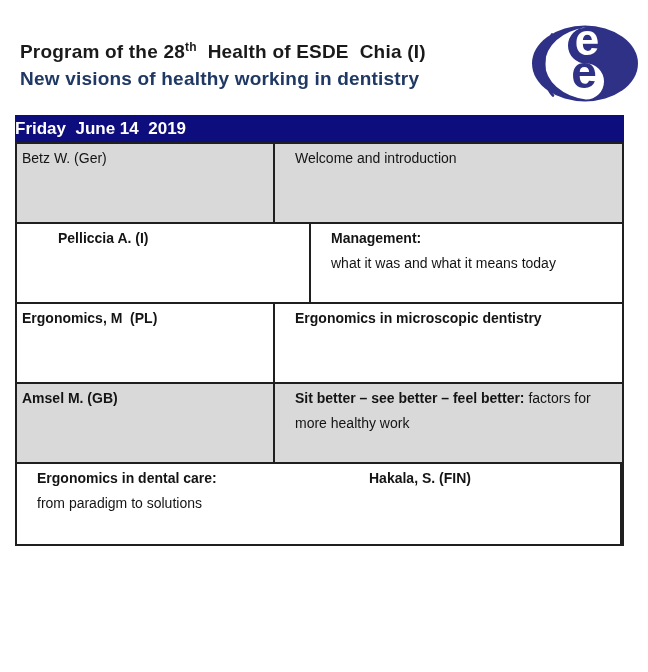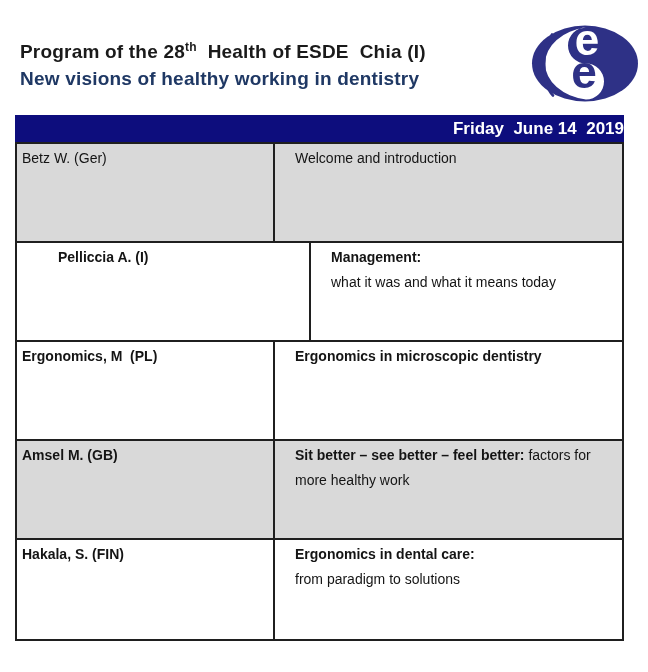--- a/index.html
+++ b/index.html
@@ -23,30 +23,30 @@
   .doc-title sup{font-size:12px;font-weight:700;}
   .doc-subtitle{
     position:absolute;left:20px;top:68px;
     font-size:19px;font-weight:700;color:var(--subtitle-blue);
     white-space:pre;letter-spacing:0.2px;
   }
   .logo{position:absolute;left:529px;top:23px;width:112px;height:81px;}
   .date-bar{
     position:absolute;left:15px;top:115px;width:609px;height:27px;
     background:var(--bar-navy);color:#ffffff;
-    font-size:17px;font-weight:700;text-align:right;line-height:27px;
+    font-size:17px;font-weight:700;text-align:left;line-height:27px;
     white-space:pre;box-sizing:border-box;
   }
   .table-body{
     position:absolute;left:15px;top:142px;width:609px;
     border:2px solid var(--border-dark);box-sizing:border-box;
     background:#fff;
   }
   .row{
-    display:flex;height:99px;box-sizing:border-box;
+    display:flex;height:80px;box-sizing:border-box;
     border-bottom:2px solid var(--border-dark);
     background:#ffffff;
   }
   .row:last-child{border-bottom:none;}
   .row.shaded{background:var(--row-gray);}
   .cell{
     font-size:14px;line-height:25px;color:#141414;
     padding:2px 6px 0 5px;box-sizing:border-box;
     white-space:pre-wrap;overflow:hidden;
   }
@@ -83,18 +83,18 @@
       </div>
       <div class="row">
         <div class="cell speaker" style="font-weight: 700;">Ergonomics, M  (PL)</div>
         <div class="cell topic"><span style="font-weight: 700;">Ergonomics in microscopic dentistry</span></div>
       </div>
       <div class="row shaded">
         <div class="cell speaker" style="font-weight: 700;">Amsel M. (GB)</div>
         <div class="cell topic"><span style="font-weight: 700;">Sit better – see better – feel better:</span><span style="font-weight: 400;"> factors for more healthy work</span></div>
       </div>
       <div class="row">
+        <div class="cell topic"><span style="font-weight: 700;">Ergonomics in dental care:</span><br><span style="font-weight: 400;">from paradigm to solutions</span></div>
         <div class="cell speaker" style="font-weight: 700;">Hakala, S. (FIN)</div>
-        <div class="cell topic"><span style="font-weight: 700;">Ergonomics in dental care:</span><br><span style="font-weight: 400;">from paradigm to solutions</span></div>
       </div>
     </div>
 
 </div>
 
 </body></html>

